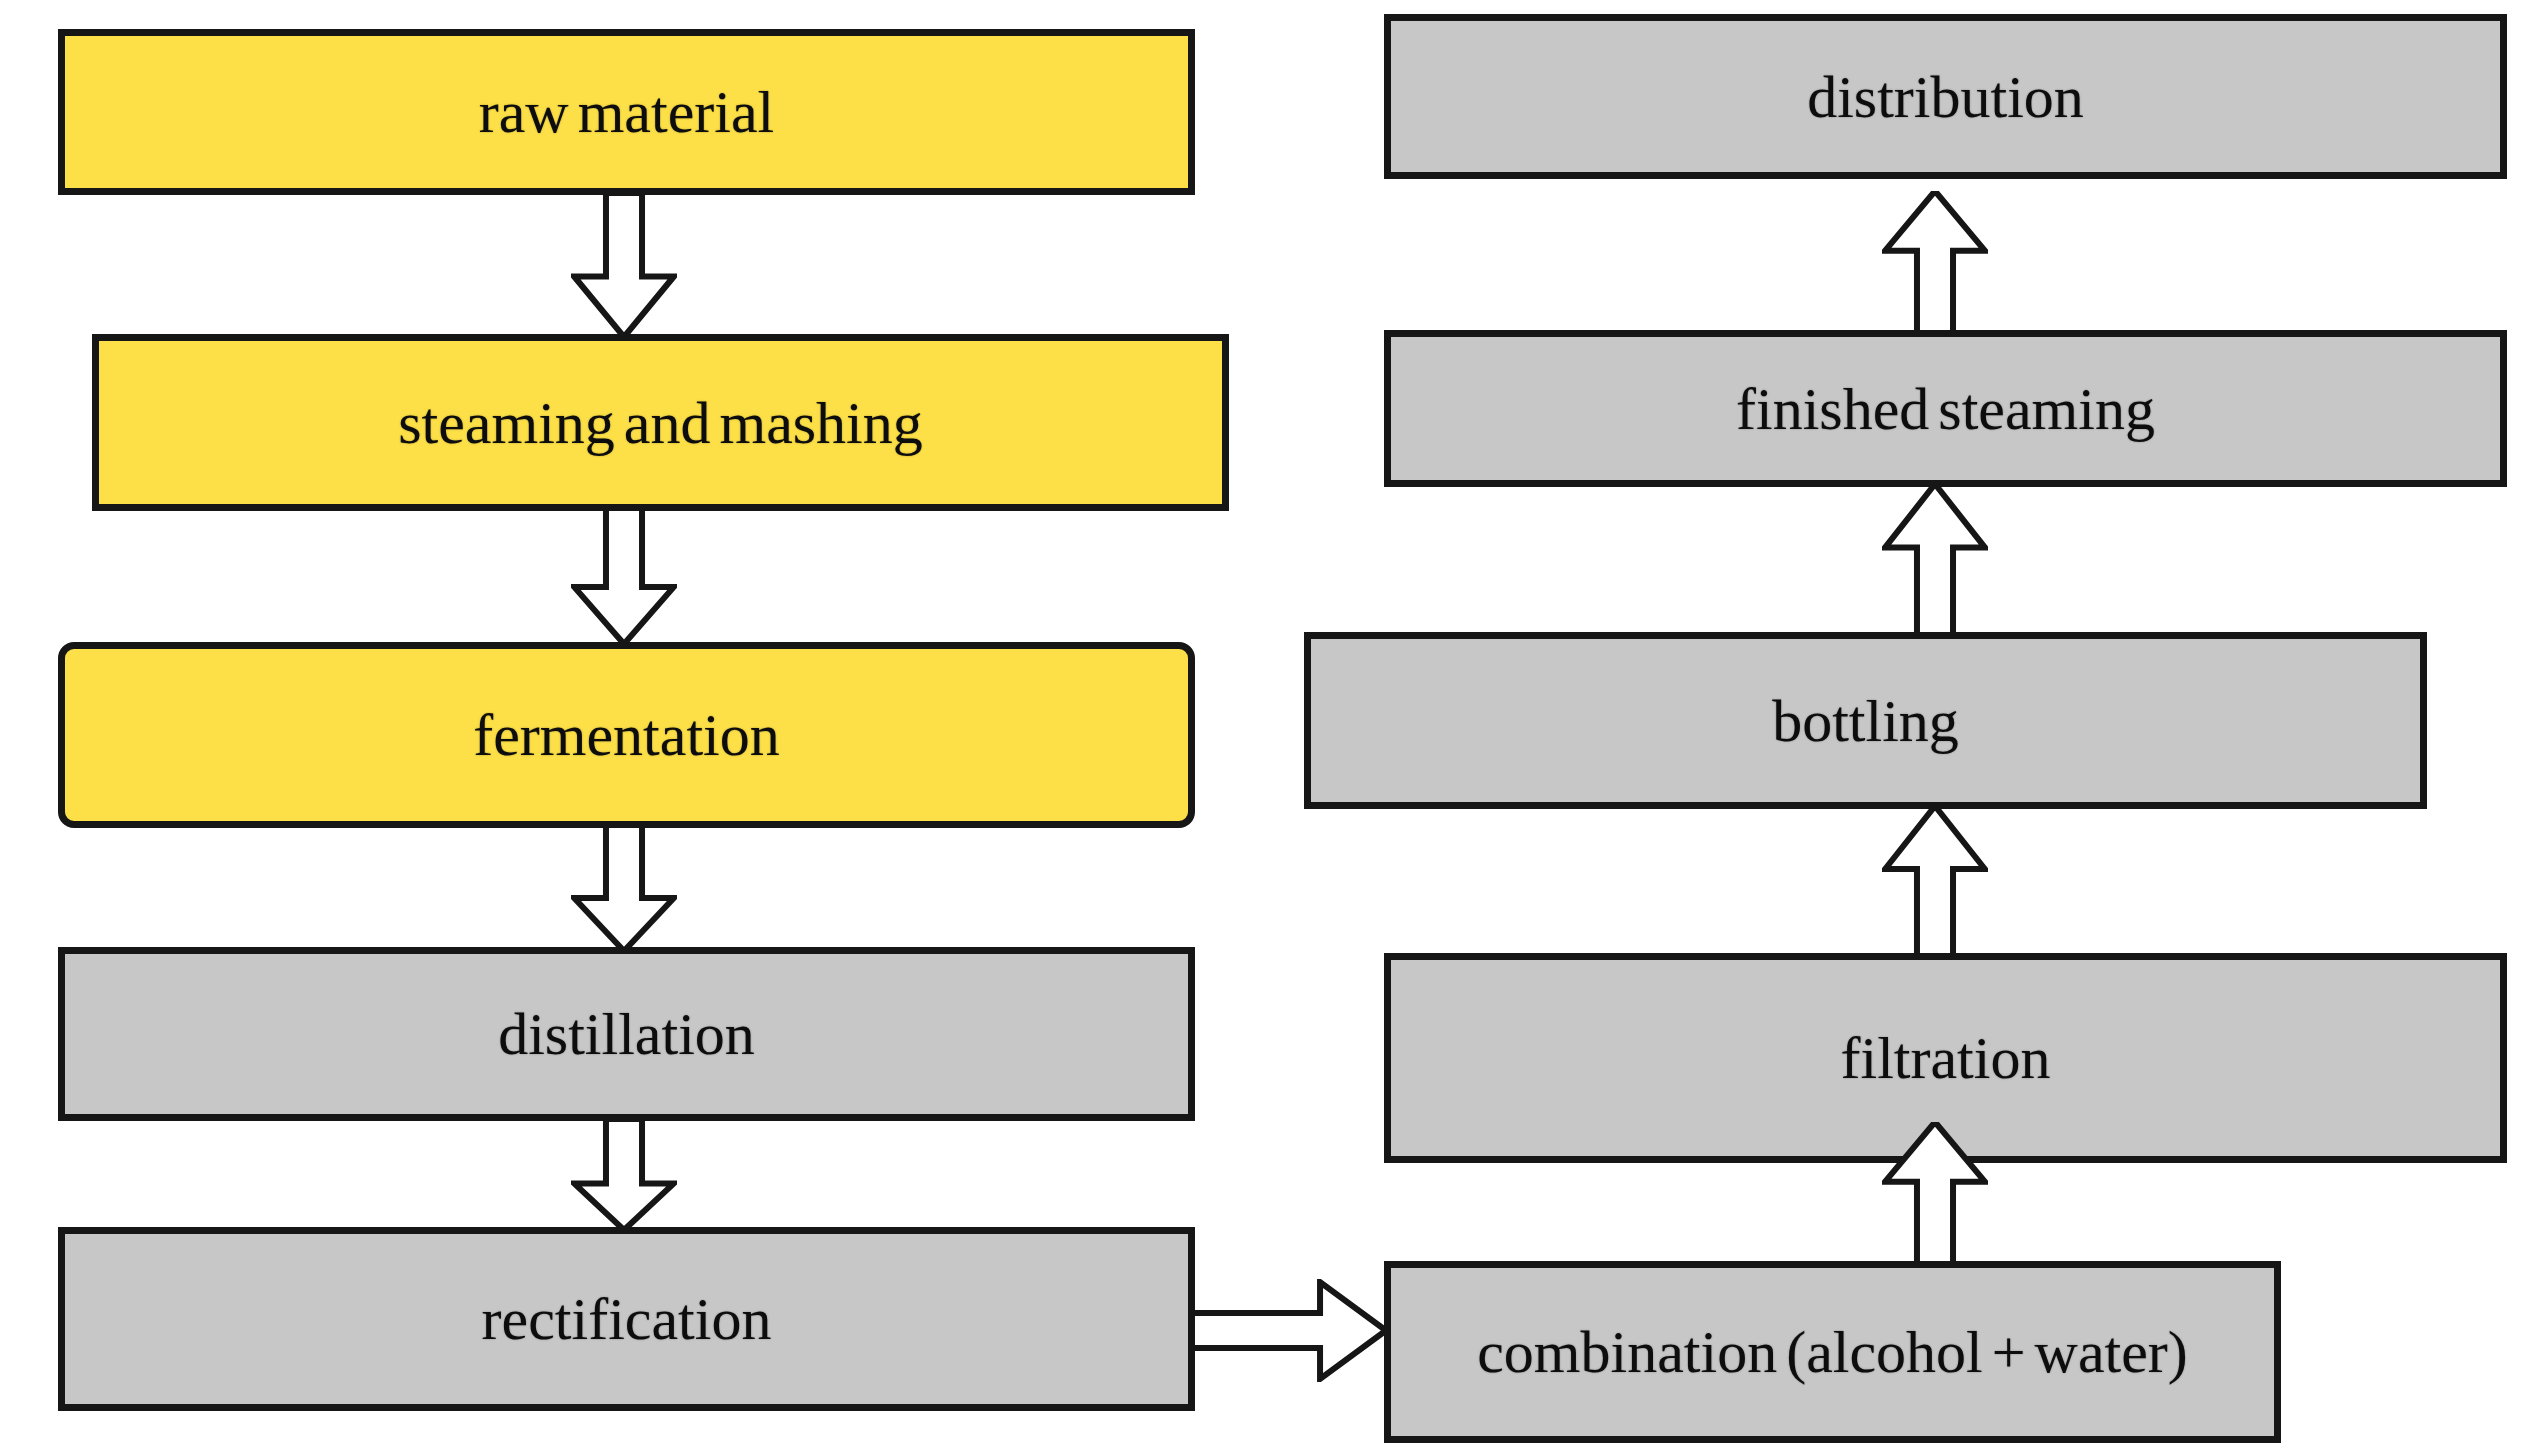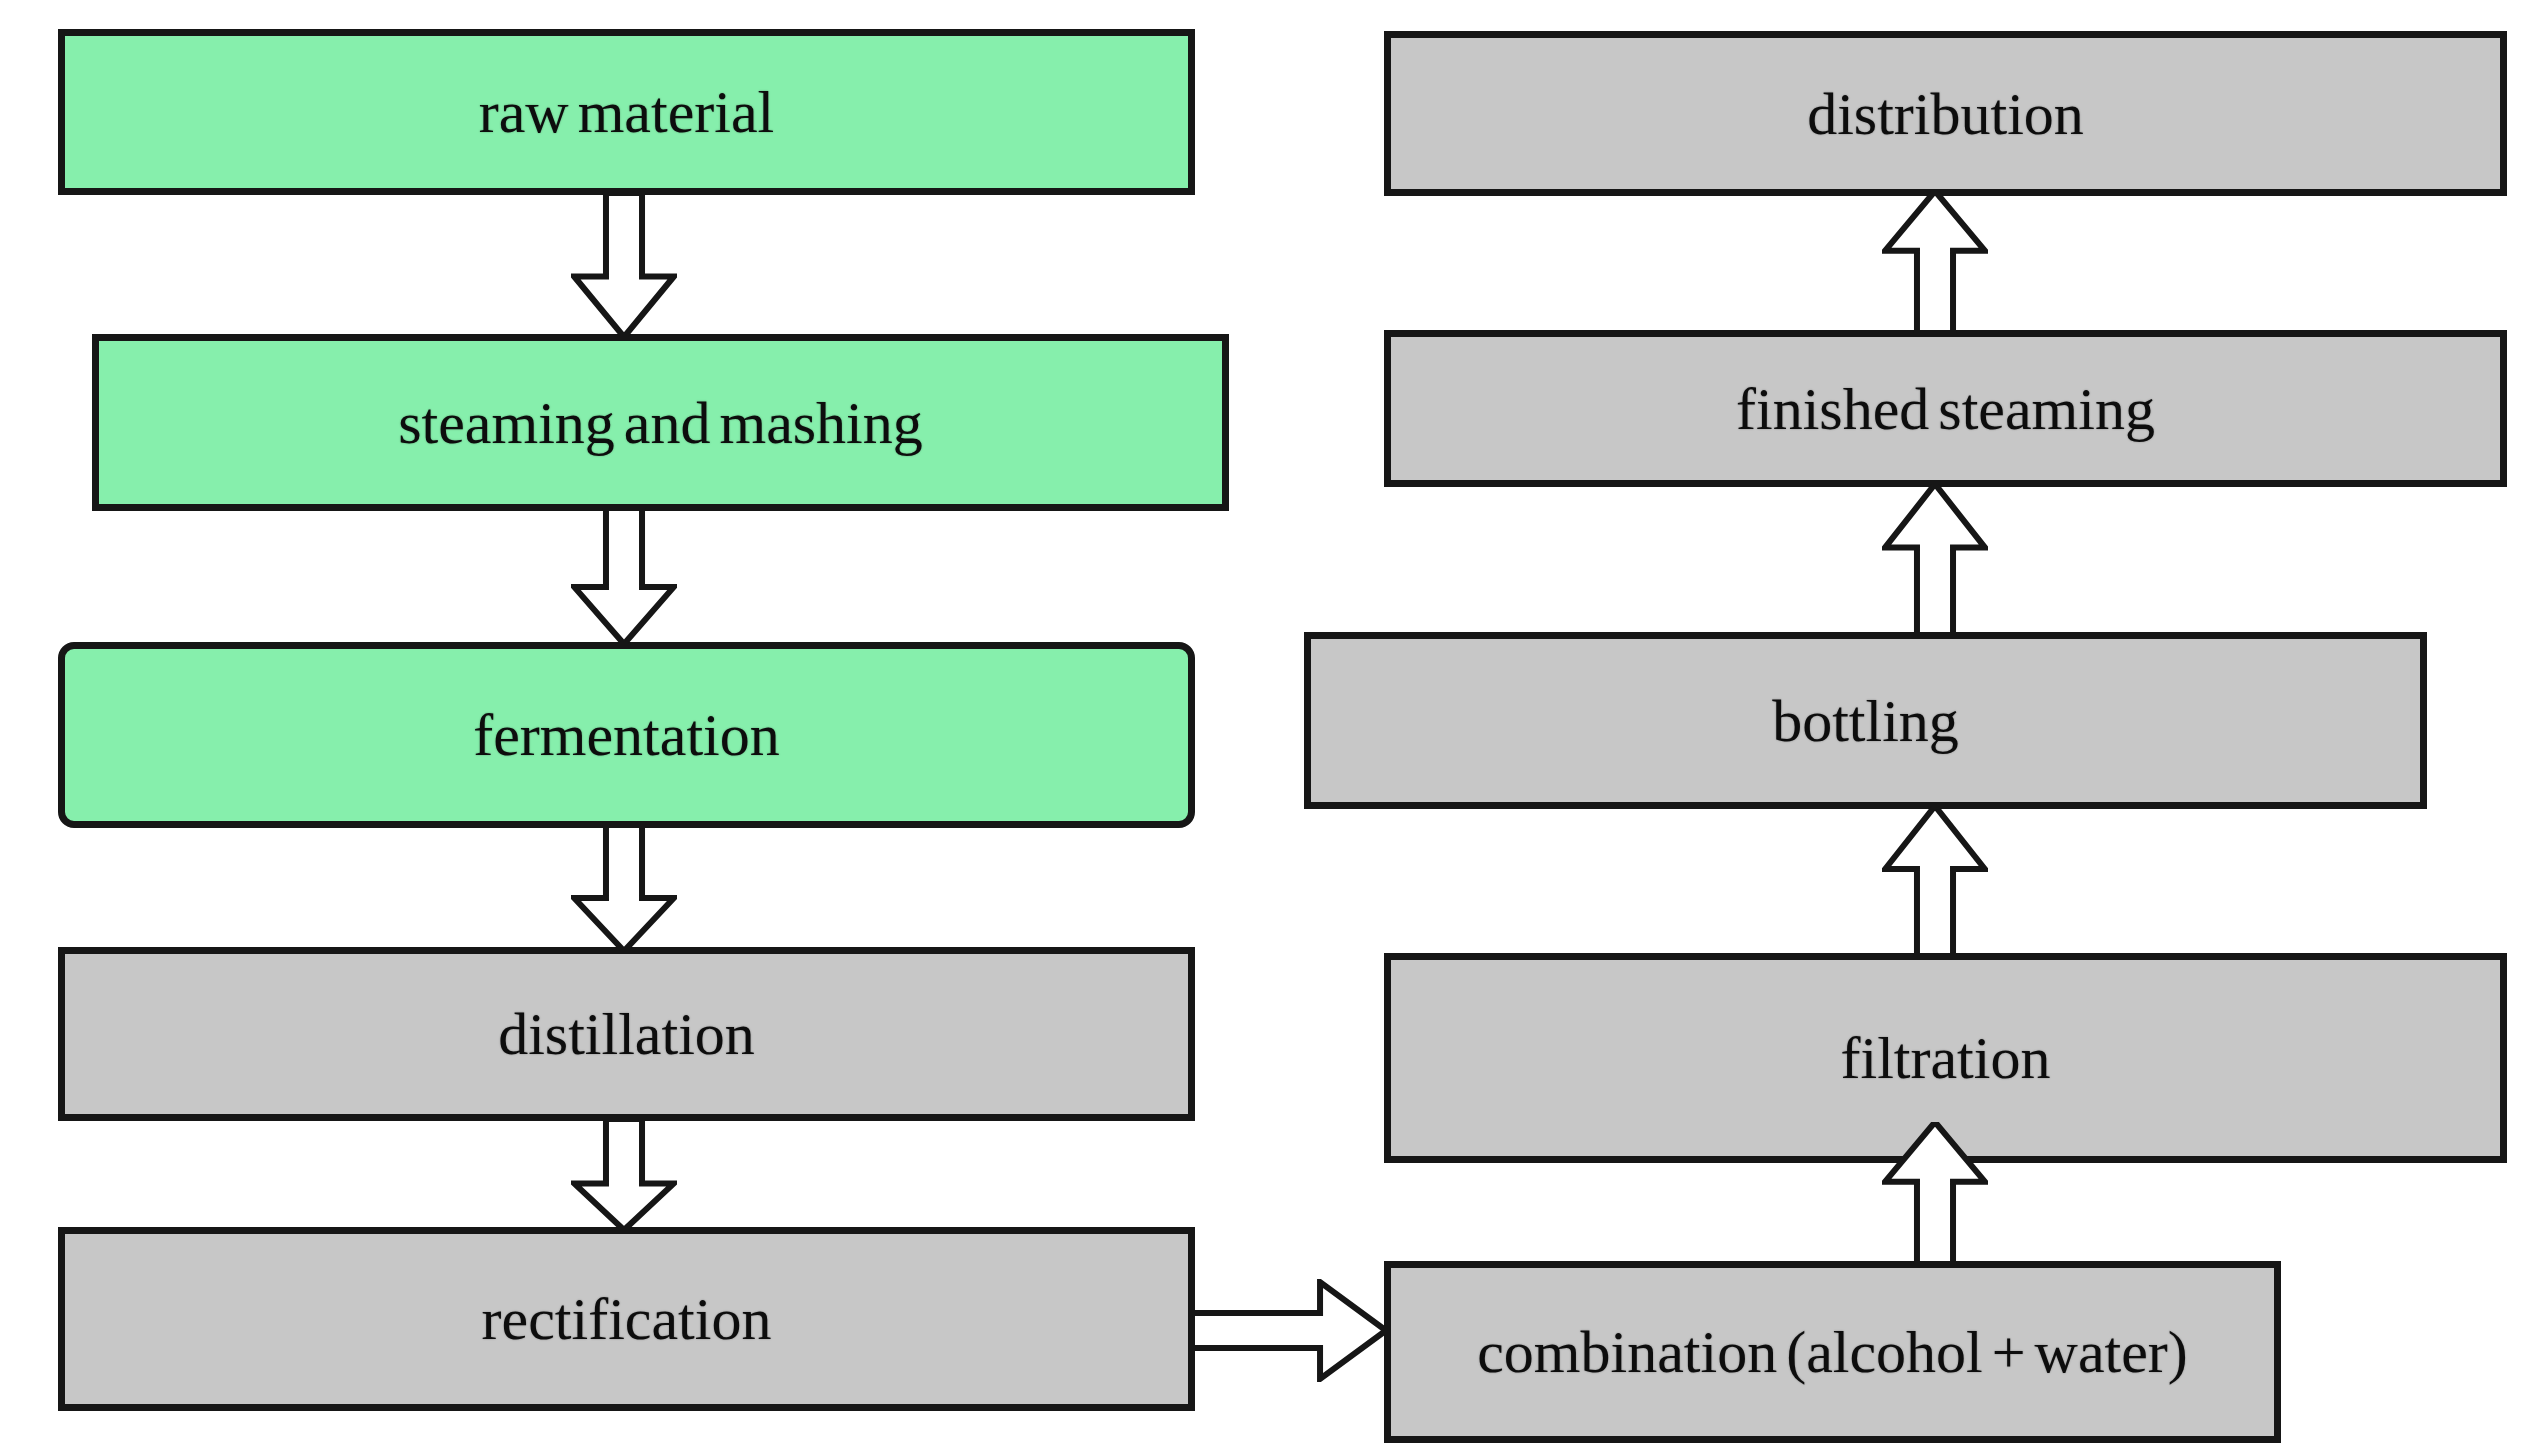--- a/index.html
+++ b/index.html
@@ -22,21 +22,21 @@
     display: flex;
     align-items: center;
     justify-content: center;
     font-size: 60px;
     color: #0d0d0d;
     word-spacing: -0.10em;
     text-shadow: 0 0 1.9px rgba(0,0,0,0.35);
     text-align: center;
     line-height: 1.1;
   }
-  .node.white { background: #86efac; }
+  .node.white { background: #fde047; }
   .node.gray  { background: #c7c7c7; }
   .arrow { position: absolute; display: block; }
   .arrow polygon {
     fill: #ffffff;
     stroke: #161616;
     stroke-width: 6;
     vector-effect: non-scaling-stroke;
     stroke-linejoin: miter;
   }
 </style>
@@ -48,21 +48,21 @@
   <div class="node white" style="left:58px;  top:29px;   width:1137px; height:166px;">raw material</div>
 
   <div class="node white" style="left:58px;  top:334px;  width:1137px; height:177px;margin-left:34px;">steaming and mashing</div>
 
   <div class="node white" style="left:58px;  top:642px;  width:1137px; height:186px;border-radius:16px;">fermentation</div>
 
   <div class="node gray" style="left:58px;  top:1227px; width:1137px; height:184px;">rectification</div>
 
   <div class="node gray" style="left:58px;  top:947px;  width:1137px; height:174px;">distillation</div>
 
-  <div class="node gray" style="left:1384px; top:31px;   width:1123px; height:165px;">distribution</div>
+  <div class="node gray" style="left:1384px; top:14px;   width:1123px; height:165px;">distribution</div>
 
   <div class="node gray" style="left:1384px; top:330px;  width:1123px; height:157px;">finished steaming</div>
 
   <div class="node gray" style="left:1304px; top:632px;  width:1123px; height:177px;font-family:Liberation Serif, serif;">bottling</div>
 
   <div class="node gray" style="left:1384px; top:953px;  width:1123px; height:210px;">filtration</div>
 
   <div class="node gray" style="left:1384px; top:1261px; width:897px; height:182px;">combination (alcohol + water)</div>
 
   <svg class="arrow" style="left:571px; top:193px;" width="106" height="144" viewBox="0 0 100 100" preserveAspectRatio="none">

